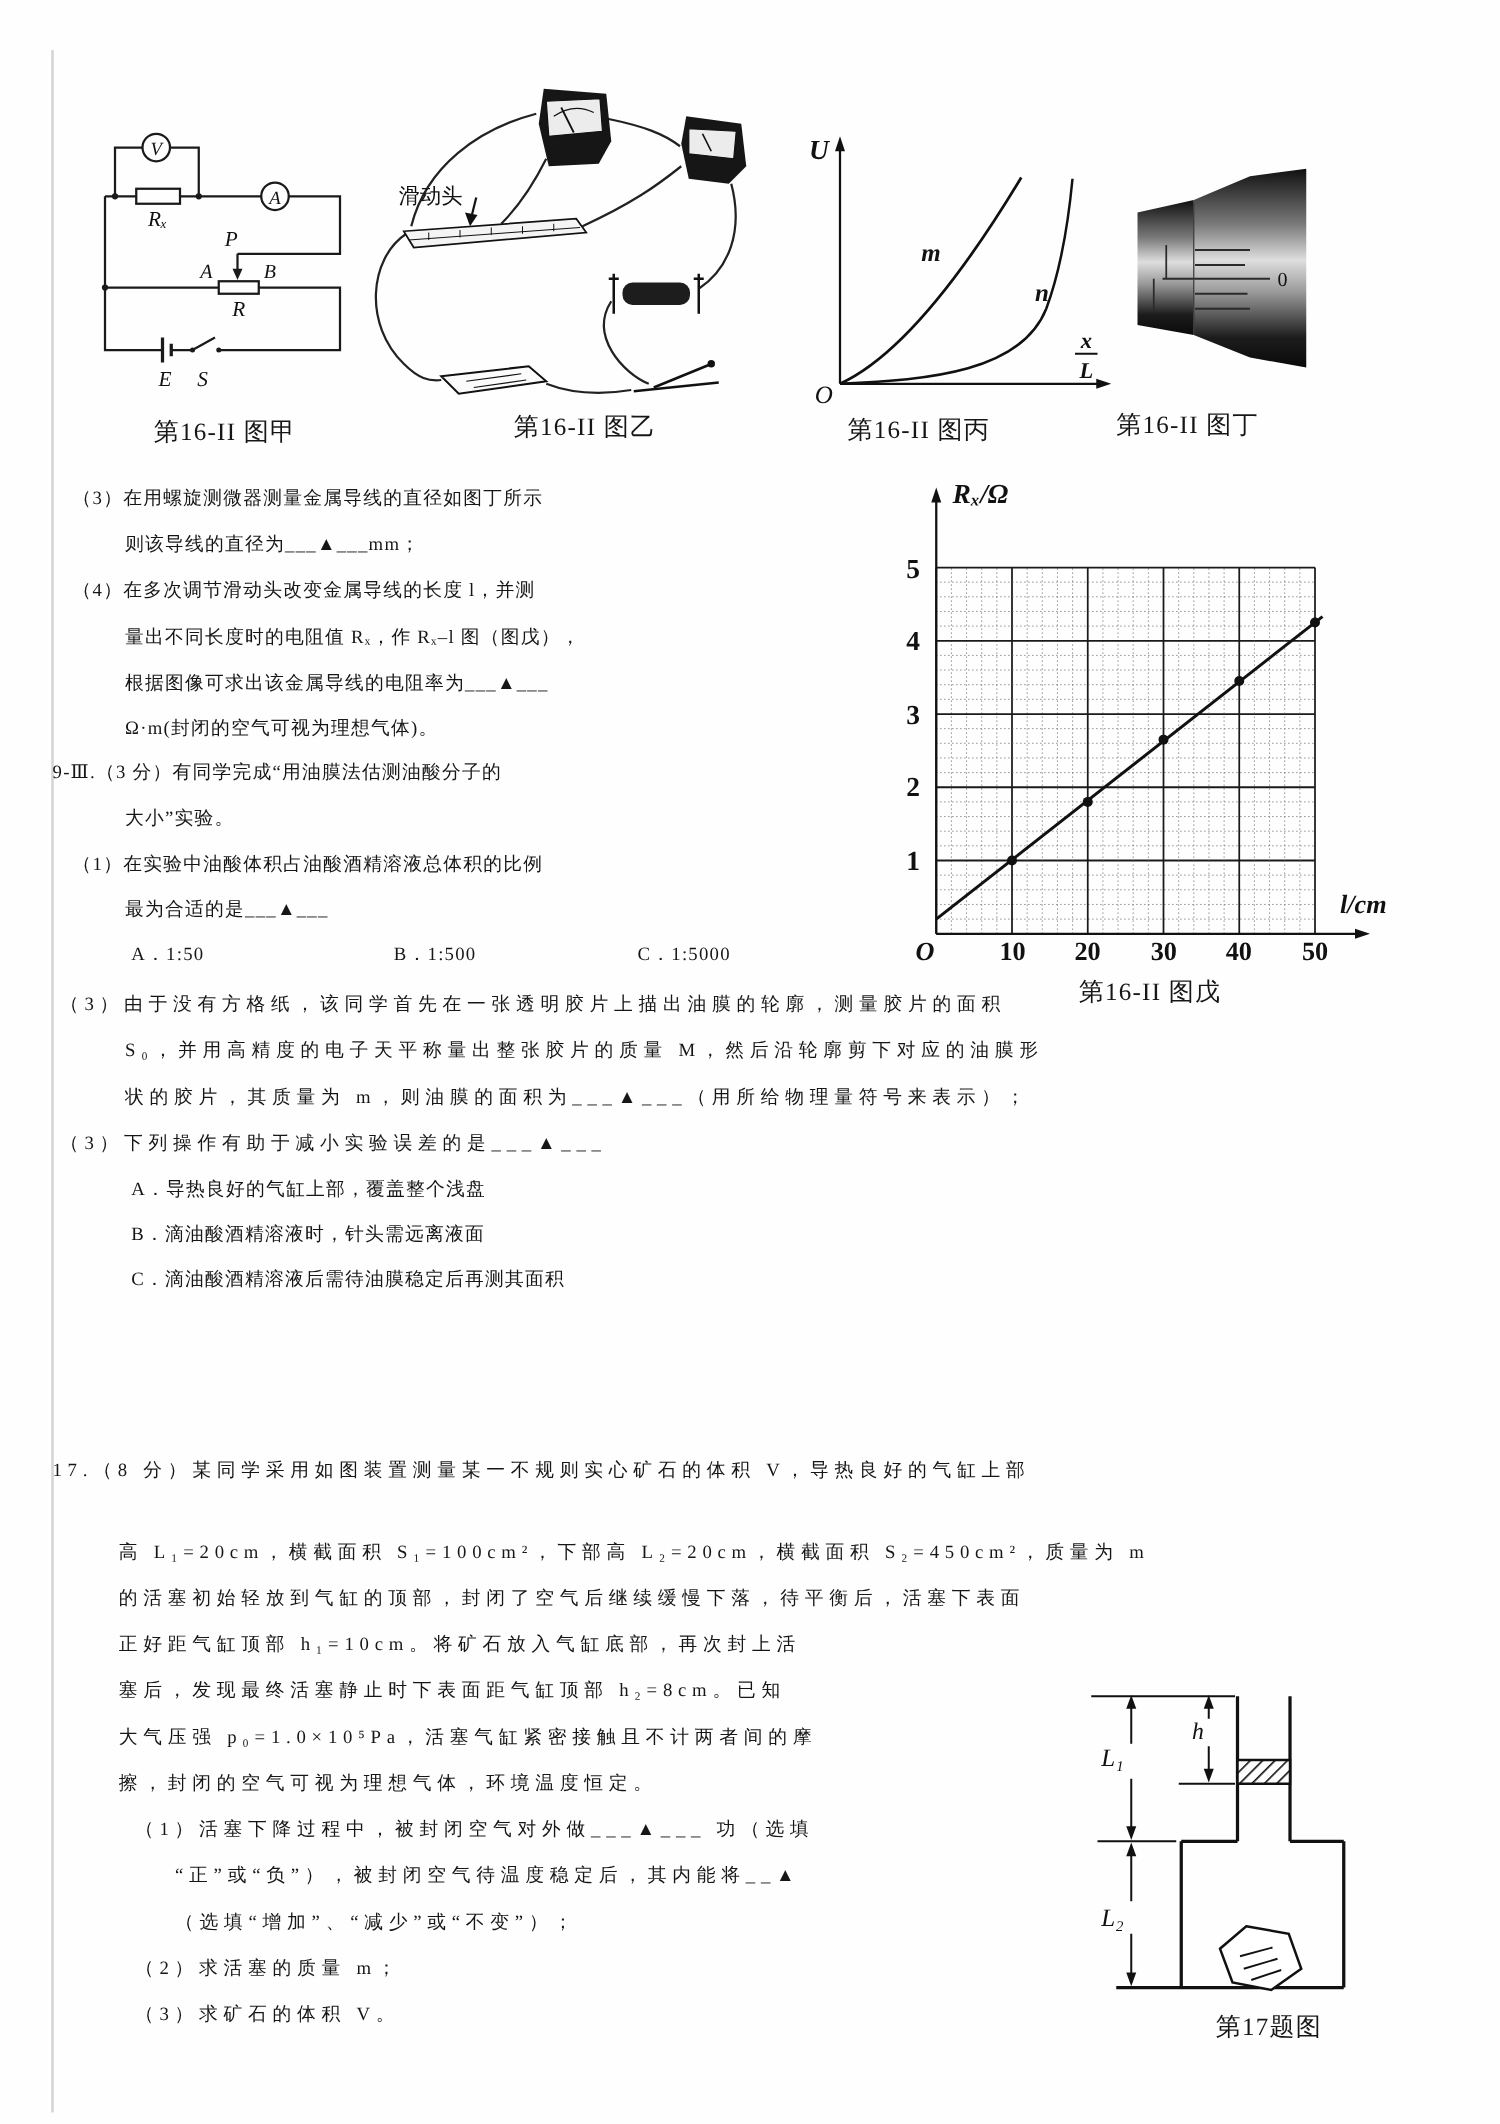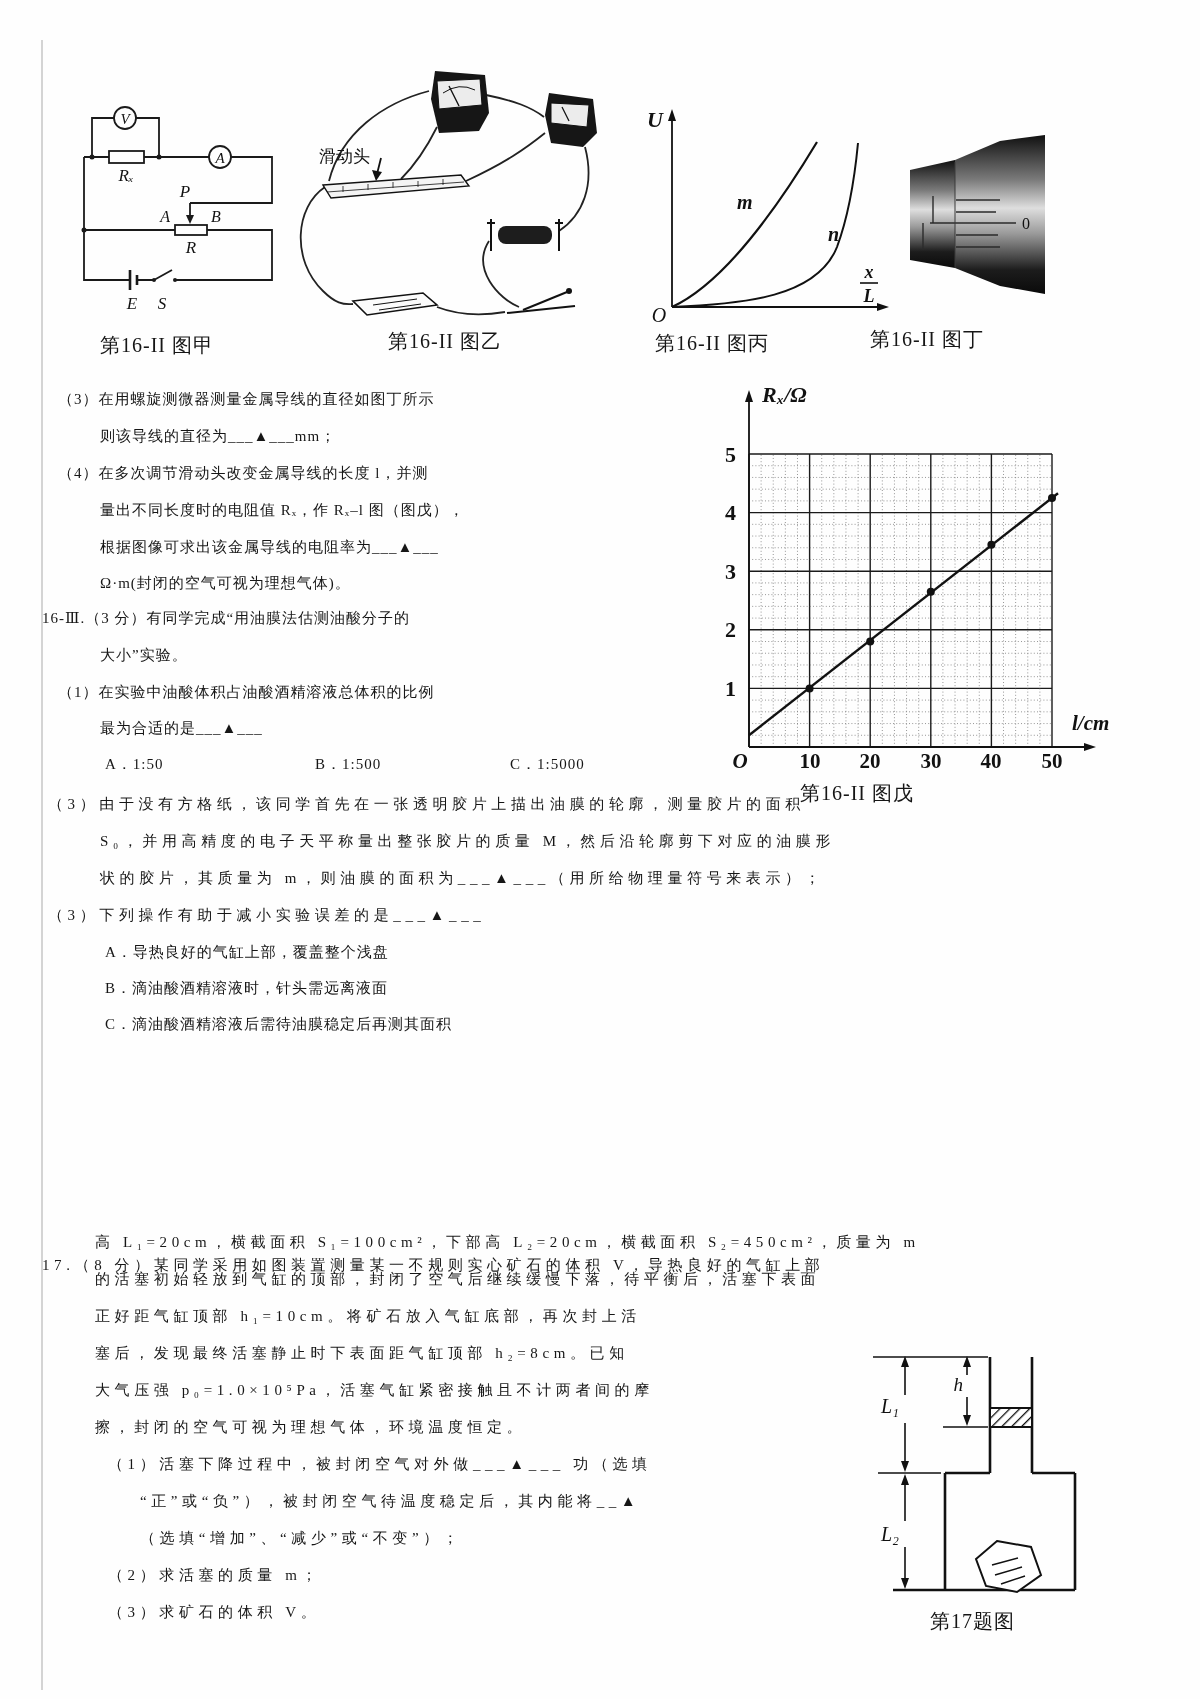--- a/index.html
+++ b/index.html
@@ -1,21 +1,21 @@
 <!DOCTYPE html>
 <html><head>
 <meta charset="utf-8">
 <style>
   *{box-sizing:border-box}
   html,body{margin:0;padding:0}
   body{position:relative;width:1200px;height:1699px;background:#fefefe;color:#161616;
        font-family:"Liberation Serif","DejaVu Serif",serif;overflow:hidden}
   .ln{position:absolute;font-size:15px;letter-spacing:1px;white-space:pre;line-height:1.2}
   .w{letter-spacing:4.6px}
-  .cap{position:absolute;font-size:20px;letter-spacing:1px;white-space:nowrap}
+  .cap{position:absolute;font-size:20px;letter-spacing:1px;text-align:center;white-space:nowrap}
   .fig{position:absolute}
   .fold{position:absolute;left:41px;top:40px;width:1.5px;height:1650px;background:#d4d4d4}
   svg text{font-family:"Liberation Serif","DejaVu Serif",serif;fill:#111}
   .it{font-style:italic}
 </style>
 </head>
 <body>
 
 <div class="fold"></div>
 
@@ -222,37 +222,37 @@
   </g>
 </svg>
 <div class="cap" style="left:800px;top:780px;width:240px">第16-II 图戊</div>
 
 <div class="ln" style="left:58px;top:390px">（3）在用螺旋测微器测量金属导线的直径如图丁所示</div>
 <div class="ln" style="left:100px;top:427px">则该导线的直径为___▲___mm；</div>
 <div class="ln" style="left:58px;top:464px">（4）在多次调节滑动头改变金属导线的长度 l，并测</div>
 <div class="ln" style="left:100px;top:501px">量出不同长度时的电阻值 Rₓ，作 Rₓ–l 图（图戊），</div>
 <div class="ln" style="left:100px;top:538px">根据图像可求出该金属导线的电阻率为___▲___</div>
 <div class="ln" style="left:100px;top:574px">Ω·m(封闭的空气可视为理想气体)。</div>
-<div class="ln" style="left:42px;top:609px">16-Ⅲ.（3 分）有同学完成“用油膜法估测油酸分子的</div>
+<div class="ln" style="left:42px;top:609px">9-Ⅲ.（3 分）有同学完成“用油膜法估测油酸分子的</div>
 <div class="ln" style="left:100px;top:646px">大小”实验。</div>
 <div class="ln" style="left:58px;top:683px">（1）在实验中油酸体积占油酸酒精溶液总体积的比例</div>
 <div class="ln" style="left:100px;top:719px">最为合适的是___▲___</div>
 <div class="ln" style="left:105px;top:755px">A．1:50</div>
 <div class="ln" style="left:315px;top:755px">B．1:500</div>
 <div class="ln" style="left:510px;top:755px">C．1:5000</div>
 
 <div class="ln w" style="left:48px;top:795px">（3）由于没有方格纸，该同学首先在一张透明胶片上描出油膜的轮廓，测量胶片的面积</div>
 <div class="ln w" style="left:100px;top:832px">S₀，并用高精度的电子天平称量出整张胶片的质量 M，然后沿轮廓剪下对应的油膜形</div>
 <div class="ln w" style="left:100px;top:869px">状的胶片，其质量为 m，则油膜的面积为___▲___（用所给物理量符号来表示）；</div>
 <div class="ln w" style="left:48px;top:906px">（3）下列操作有助于减小实验误差的是___▲___</div>
 <div class="ln" style="left:105px;top:943px">A．导热良好的气缸上部，覆盖整个浅盘</div>
 <div class="ln" style="left:105px;top:979px">B．滴油酸酒精溶液时，针头需远离液面</div>
 <div class="ln" style="left:105px;top:1015px">C．滴油酸酒精溶液后需待油膜稳定后再测其面积</div>
 
-<div class="ln w" style="left:42px;top:1256px">17.（8 分）某同学采用如图装置测量某一不规则实心矿石的体积 V，导热良好的气缸上部</div>
+<div class="ln w" style="left:42px;top:1168px">17.（8 分）某同学采用如图装置测量某一不规则实心矿石的体积 V，导热良好的气缸上部</div>
 <div class="ln w" style="left:95px;top:1233px">高 L₁=20cm，横截面积 S₁=100cm²，下部高 L₂=20cm，横截面积 S₂=450cm²，质量为 m</div>
 <div class="ln w" style="left:95px;top:1270px">的活塞初始轻放到气缸的顶部，封闭了空气后继续缓慢下落，待平衡后，活塞下表面</div>
 <div class="ln w" style="left:95px;top:1307px">正好距气缸顶部 h₁=10cm。将矿石放入气缸底部，再次封上活</div>
 <div class="ln w" style="left:95px;top:1344px">塞后，发现最终活塞静止时下表面距气缸顶部 h₂=8cm。已知</div>
 <div class="ln w" style="left:95px;top:1381px">大气压强 p₀=1.0×10⁵Pa，活塞气缸紧密接触且不计两者间的摩</div>
 <div class="ln w" style="left:95px;top:1418px">擦，封闭的空气可视为理想气体，环境温度恒定。</div>
 <div class="ln w" style="left:108px;top:1455px">（1）活塞下降过程中，被封闭空气对外做___▲___ 功（选填</div>
 <div class="ln w" style="left:140px;top:1492px">“正”或“负”），被封闭空气待温度稳定后，其内能将__▲</div>
 <div class="ln w" style="left:140px;top:1529px">（选填“增加”、“减少”或“不变”）；</div>
 <div class="ln w" style="left:108px;top:1566px">（2）求活塞的质量 m；</div>

